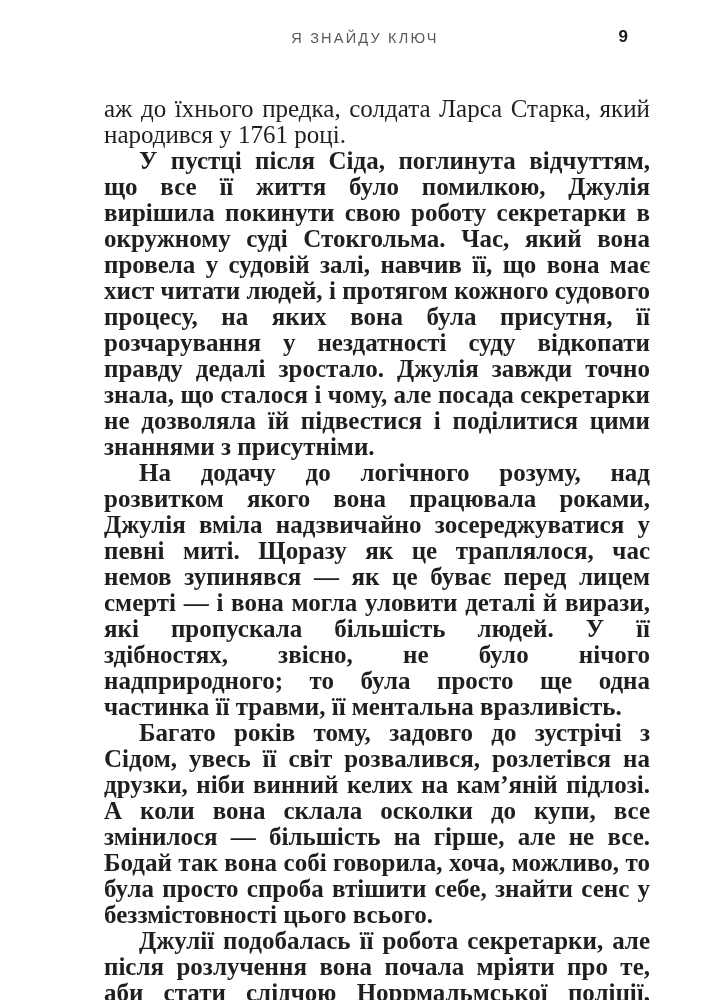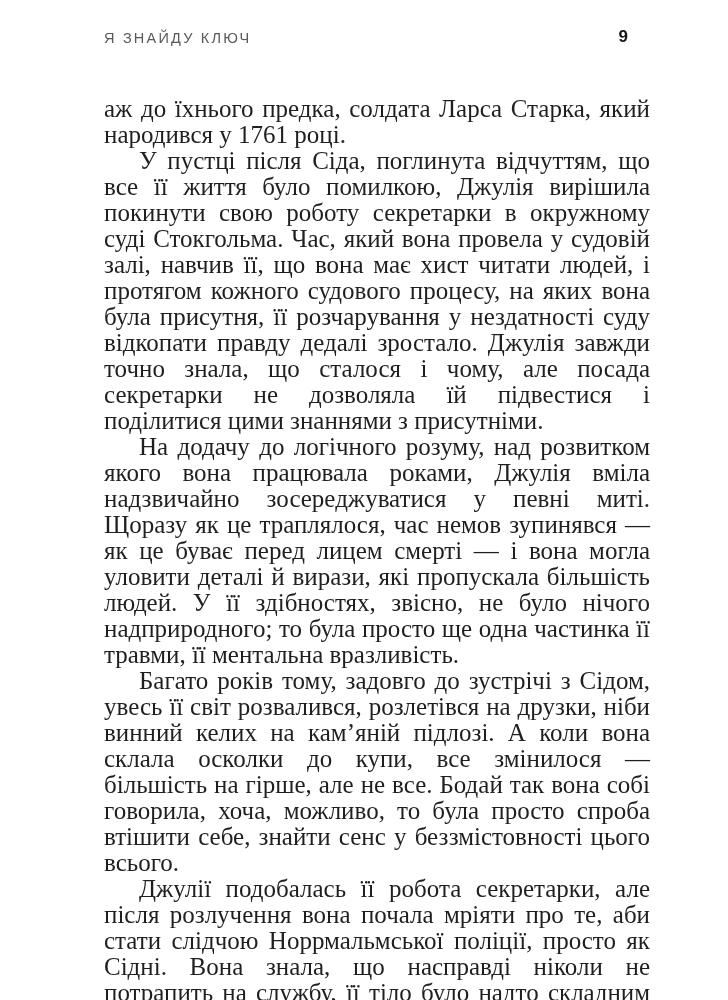--- a/index.html
+++ b/index.html
@@ -20,21 +20,21 @@
   }
   .page {
     position: absolute;
     inset: 0;
   }
   .running-header {
     position: absolute;
     left: 104px;
     width: 522px;
     top: 30px;
-    text-align: left;
+    text-align: center;
     font-family: "Liberation Sans", sans-serif;
     font-size: 14.5px;
     letter-spacing: 2.2px;
     color: var(--header);
     text-transform: uppercase;
     white-space: nowrap;
   }
   .page-number {
     position: absolute;
     right: -2px;
@@ -55,20 +55,21 @@
     line-height: 26px;
     text-align: justify;
     text-justify: inter-word;
   }
   .page-body p {
     margin: 0;
     padding: 0;
   }
   .page-body p.indent {
     text-indent: 35px;
+    font-weight: bold;
   }
 </style>
 </head>
 <body>
 
 <div class="page">
 
   <div class="running-header">
     <span>Я ЗНАЙДУ КЛЮЧ</span>
     <span class="page-number">9</span>

